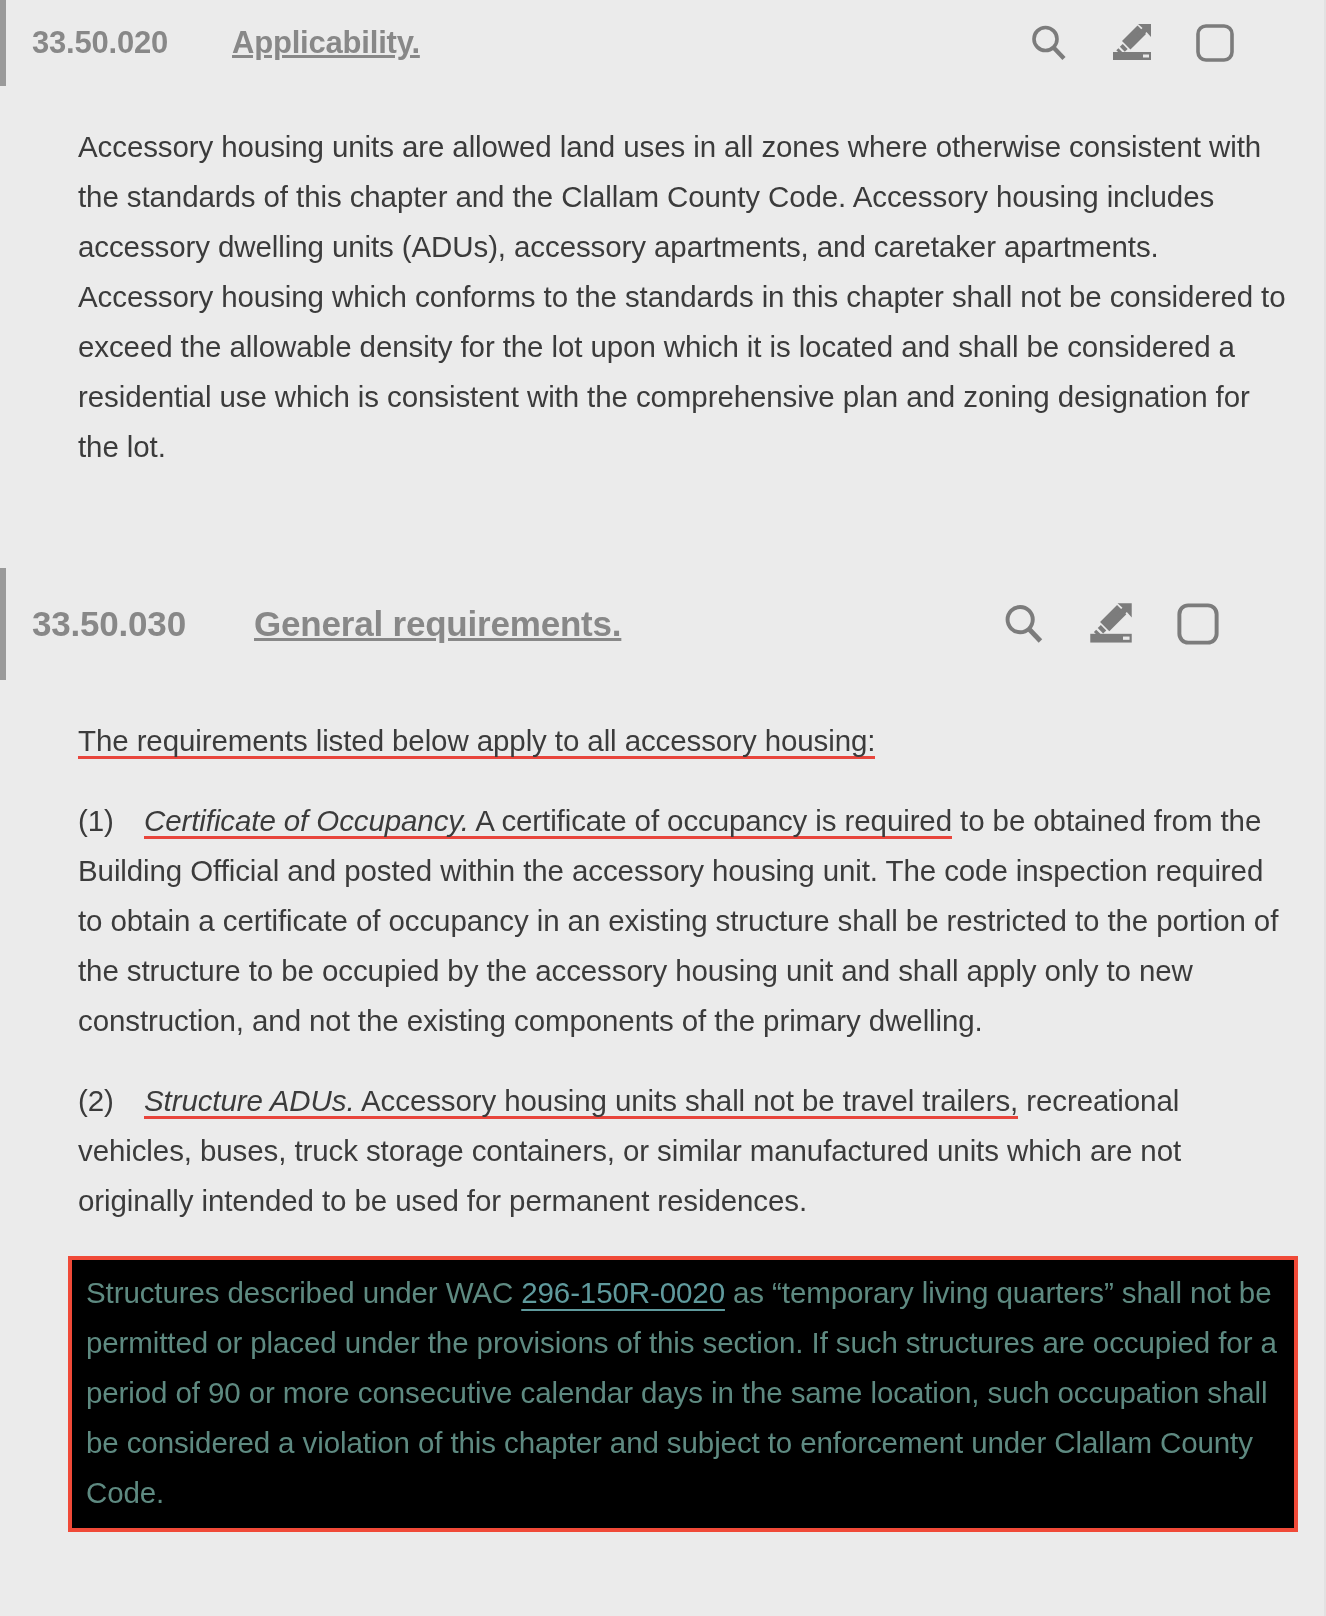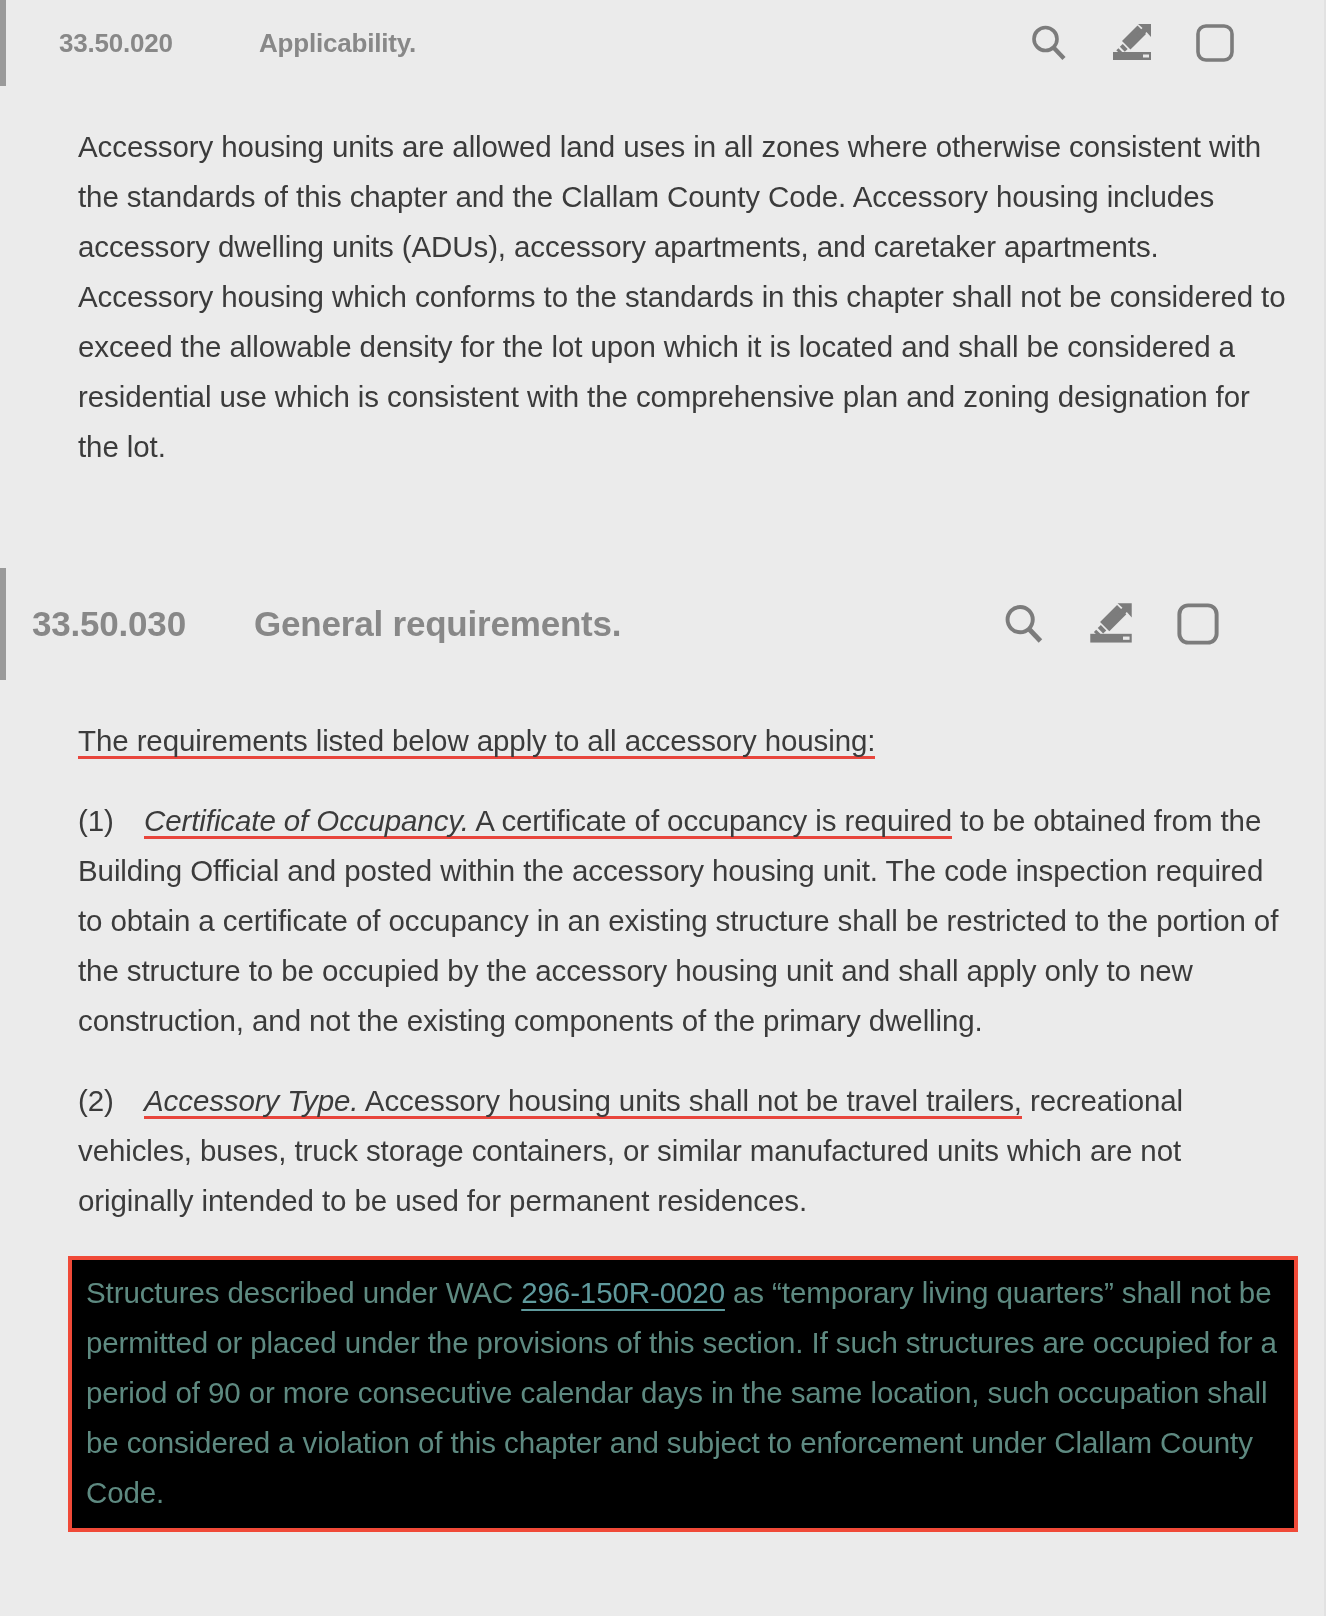--- a/index.html
+++ b/index.html
@@ -53,21 +53,21 @@
   .sec-title {
     display: flex;
     align-items: baseline;
     flex: 1 1 auto;
     color: #888888;
     font-weight: bold;
     letter-spacing: -0.2px;
     white-space: nowrap;
   }
   .sec-num { display: inline-block; }
-  .sec-name { display: inline-block; }
+  .sec-name { display: inline-block; text-decoration: underline; }
 
   .sec-actions {
     display: flex;
     align-items: center;
     flex: 0 0 auto;
   }
   .icon-btn {
     display: flex;
     align-items: center;
     justify-content: center;
@@ -76,21 +76,21 @@
     padding: 0;
     cursor: pointer;
   }
   .icon-btn svg { display: block; }
 
   
   #head-020 {
     height: 86px;
     margin-top: 0;
   }
-  #head-020 .sec-title { font-size: 26px; margin-left: 27px; }
+  #head-020 .sec-title { font-size: 31px; }
   #head-020 .sec-num { width: 200px; }
   #head-020 .sec-actions { gap: 40px; margin-right: 90px; }
 
   
   #head-030 {
     height: 112px;
     margin-top: 96px;
   }
   #head-030 { }
   #head-030 .sec-title { font-size: 35px; }
@@ -227,21 +227,21 @@
         </button>
       </div>
     </div>
 
     <div class="body-wrap">
 
       <p class="para para-intro"><span class="redline">The requirements listed below apply to all accessory housing:</span></p>
 
       <p class="para"><span class="num-label">(1)</span><span class="redline"><em class="ital">Certificate of Occupancy.</em> <span>A certificate of occupancy is required</span></span><span> to be obtained from the Building Official and posted within the accessory housing unit. The code inspection required to obtain a certificate of occupancy in an existing structure shall be restricted to the portion of the structure to be occupied by the accessory housing unit and shall apply only to new construction, and not the existing components of the primary dwelling.</span></p>
 
-      <p class="para"><span class="num-label">(2)</span><span class="redline"><em class="ital">Accessory Type.</em> <span>Accessory housing units shall not be travel trailers,</span></span><span> recreational vehicles, buses, truck storage containers, or similar manufactured units which are not originally intended to be used for permanent residences.</span></p>
+      <p class="para"><span class="num-label">(2)</span><span class="redline"><em class="ital">Structure ADUs.</em> <span>Accessory housing units shall not be travel trailers,</span></span><span> recreational vehicles, buses, truck storage containers, or similar manufactured units which are not originally intended to be used for permanent residences.</span></p>
 
       <div class="callout">
         <p><span>Structures described under WAC </span><a class="wac-link" href="#">296-150R-0020</a><span> as “temporary living quarters” shall not be permitted or placed under the provisions of this section. If such structures are occupied for a period of 90 or more consecutive calendar days in the same location, such occupation shall be considered a violation of this chapter and subject to enforcement under Clallam County Code.</span></p>
       </div>
 
     </div>
 
   </div>
 </div>
 

